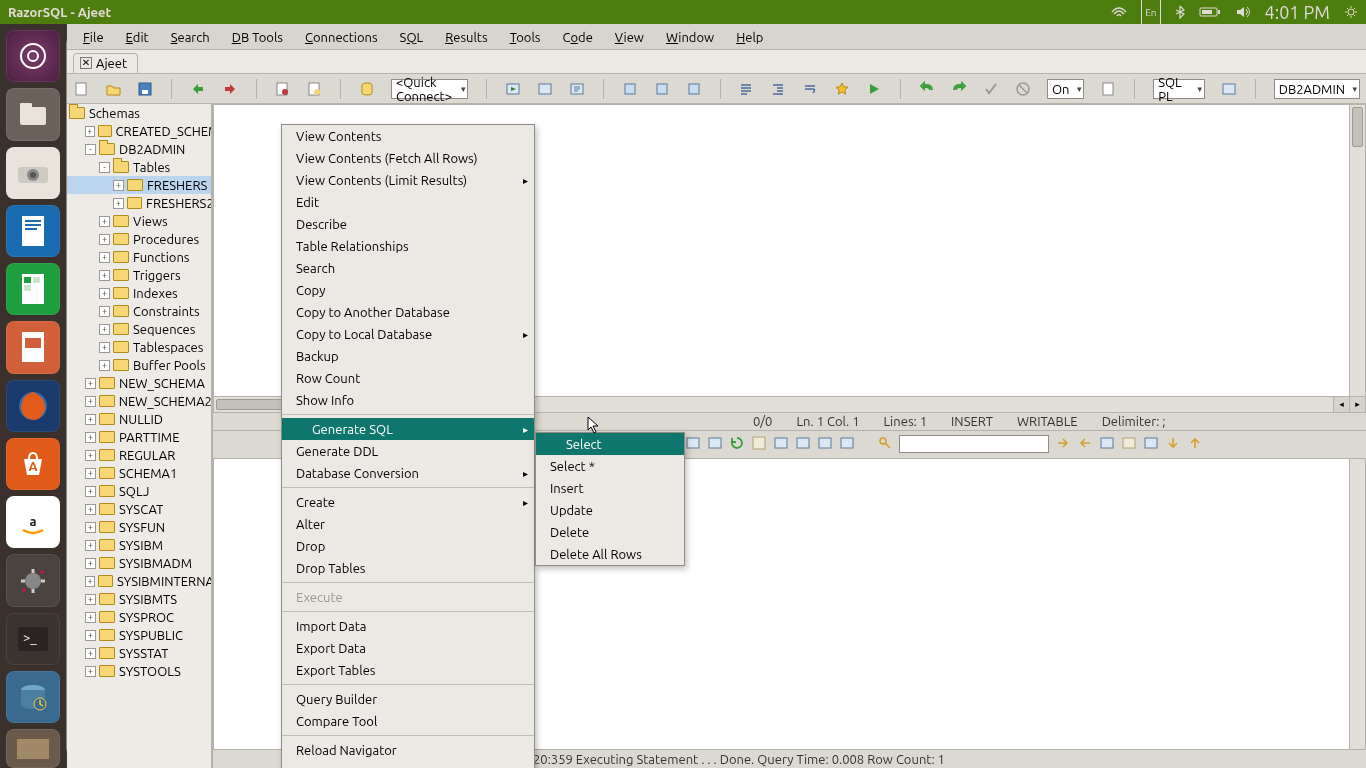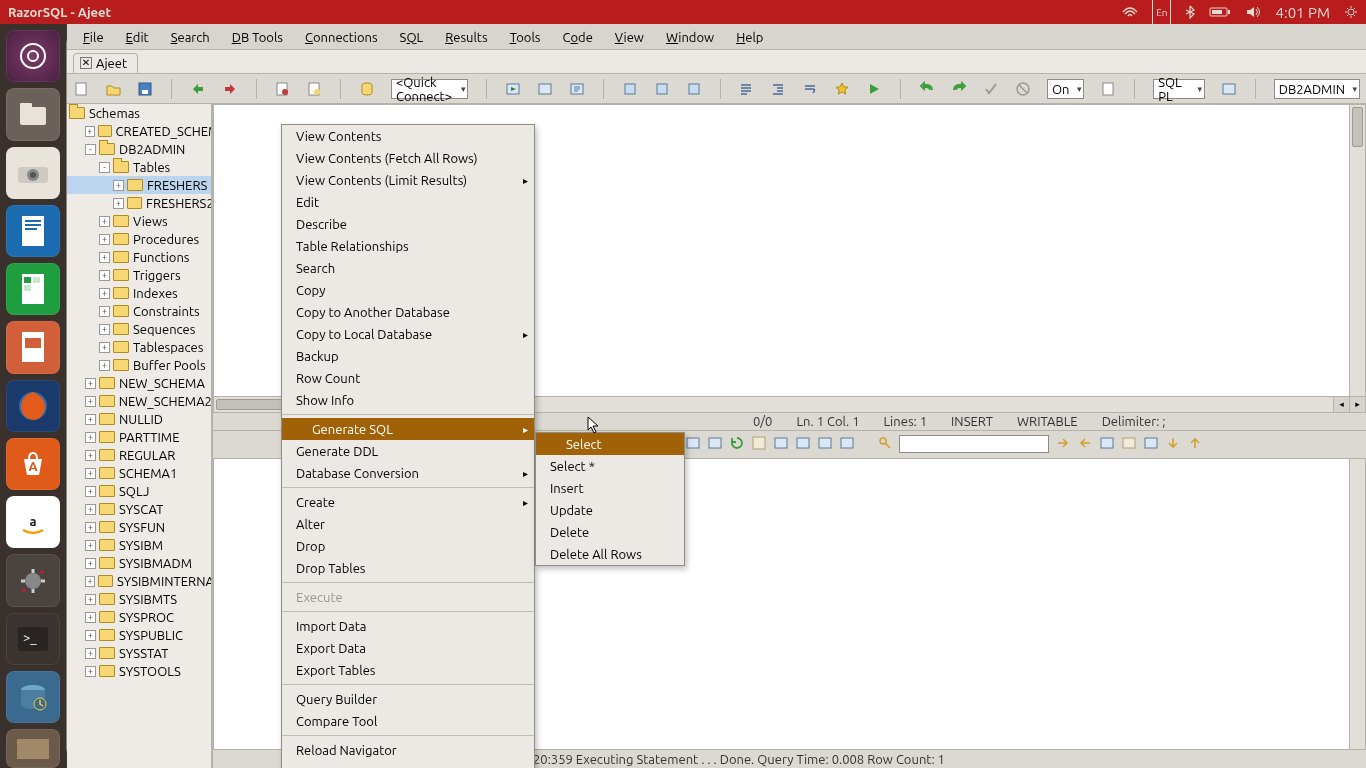--- a/index.html
+++ b/index.html
@@ -1,22 +1,22 @@
 <!DOCTYPE html>
 <html><head>
 <meta charset="utf-8">
 <style>
 * { margin: 0; padding: 0; box-sizing: border-box; font-family: Ubuntu, "Liberation Sans", Arial, sans-serif; font-size: 13px; }
 html, body { width: 1366px; height: 768px; overflow: hidden; background: #3c3b37; }
 
 
-.top-panel { height: 24px; background: #b91c1c; color: #dfdbd2; display: flex; align-items: center; padding: 0 8px; }
+.top-panel { height: 24px; background: #4d7c0f; color: #dfdbd2; display: flex; align-items: center; padding: 0 8px; }
 .top-panel .title { font-weight: bold; }
 .top-panel .spacer { flex: 1; }
-.top-panel .ind { margin-left: 14px; font-size: 15px; display: inline-flex; align-items: center; }
+.top-panel .ind { margin-left: 14px; font-size: 18px; display: inline-flex; align-items: center; }
 .top-panel .ind svg { display: block; }
 
 
 .launcher { position: absolute; left: 0; top: 24px; width: 66px; height: 744px; background: #3a302c; padding-top: 6px; display: flex; flex-direction: column; align-items: center; gap: 6px; }
 .launcher .tile { width: 54px; height: 54px; border-radius: 8px; display: flex; align-items: center; justify-content: center; box-shadow: inset 0 0 0 1px rgba(255,255,255,.08); }
 
 
 .app { position: absolute; left: 66px; top: 24px; width: 1300px; height: 744px; background: #d6d2cc; display: flex; flex-direction: column; border-left: 1px solid #8c8781; border-radius: 22px; }
 
 
@@ -58,21 +58,21 @@
 .midtoolbar { height: 28px; background: #dcd9d2; border-bottom: 1px solid #b5b1ab; display: flex; align-items: center; gap: 6px; padding: 0 6px; }
 .midtoolbar input { height: 18px; width: 150px; border: 1px solid #8f8b85; background: #fff; font-size: 11px; padding: 0 3px; }
 .results { flex: 1; background: #fff; border: 1px solid #b5b1ab; border-top: none; position: relative; }
 .results .scroll-v { position: absolute; right: 0; top: 0; bottom: 0; width: 16px; background: #e2dfd9; border-left: 1px solid #b5b1ab; }
 .bottomstatus { height: 18px; background: #dcd9d2; font-size: 11px; display: flex; align-items: center; padding-left: 320px; color: #333; }
 
 
 .ctx { position: absolute; background: #ece9e4; border: 1px solid #8f8b85; box-shadow: 2px 3px 6px rgba(0,0,0,.25); }
 .ctx .item { height: 22px; display: flex; align-items: center; padding: 0 22px 0 14px; font-size: 13px; white-space: nowrap; position: relative; cursor: default; }
 .ctx .item.disabled { color: #9a958f; }
-.ctx .item.hl { background: #a16207; color: #fff; padding-left: 30px; }
+.ctx .item.hl { background: #0f766e; color: #fff; padding-left: 30px; }
 .ctx .item .arrow { position: absolute; right: 6px; font-size: 10px; }
 .ctx .divider { height: 1px; background: #c0bcb6; margin: 3px 0; }
 
 .ctx1 { left: 214px; top: 100px; width: 254px; }
 .ctx2 { left: 468px; top: 408px; width: 150px; }
 
 
 .ic { width: 16px; height: 16px; }
 </style>
 </head>

